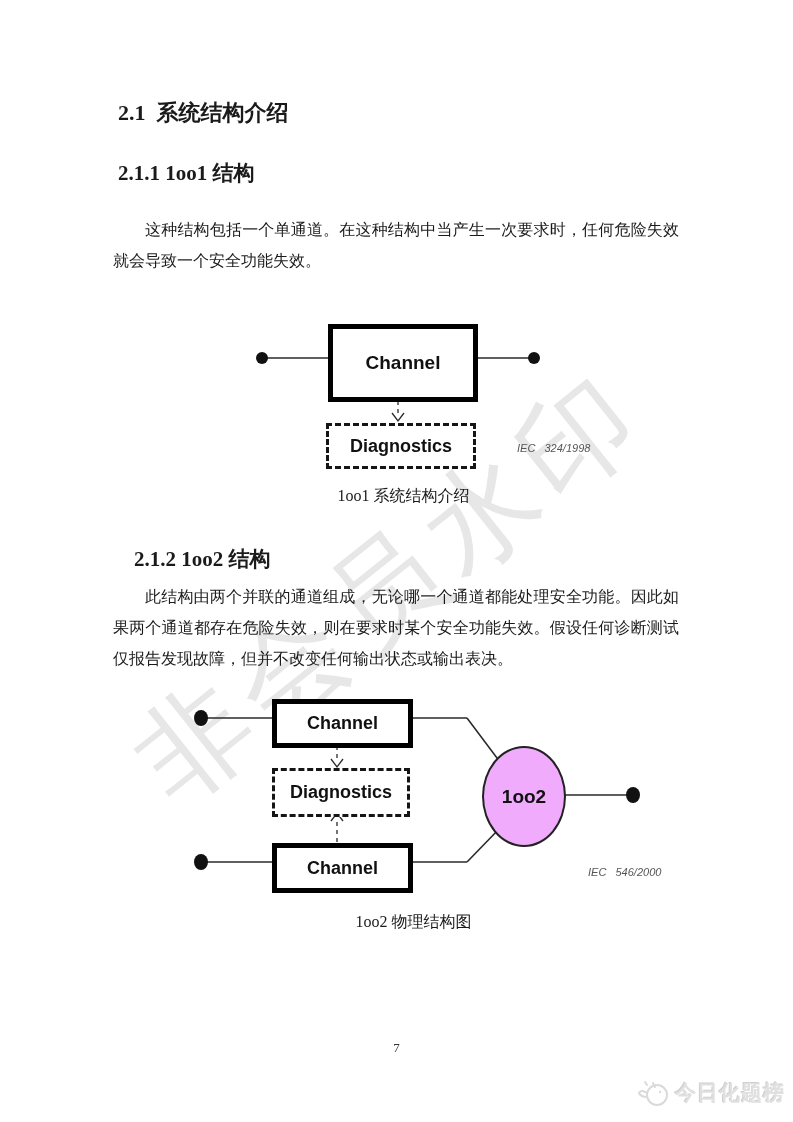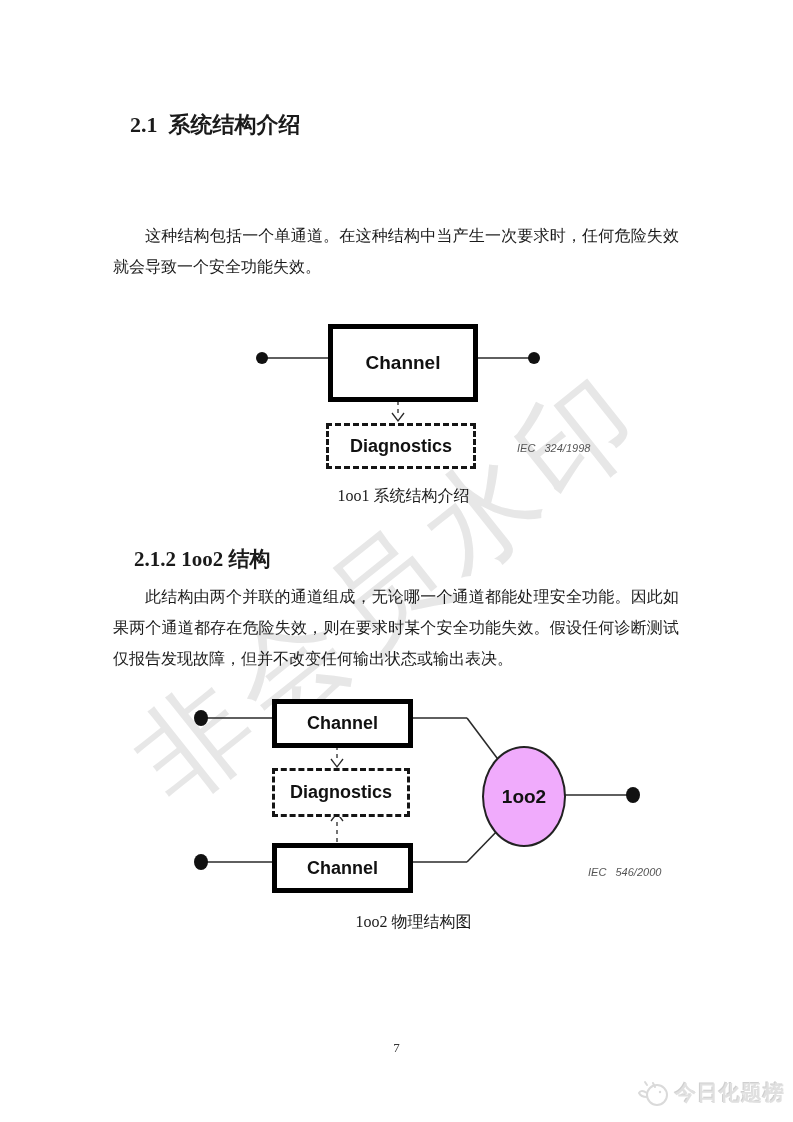--- a/index.html
+++ b/index.html
@@ -10,36 +10,36 @@
   
   .wm-diagonal{
     position:absolute;left:390px;top:588px;z-index:0;
     transform:translate(-50%,-50%) rotate(-38.5deg);
     font-size:112px;letter-spacing:10px;white-space:nowrap;
     color:#e7e7e7;font-family:"Liberation Serif",serif;font-weight:400;
     user-select:none;pointer-events:none;
   }
   
   .h-sec{
-    position:absolute;left:118px;top:98px;margin:12px;
+    position:absolute;left:118px;top:98px;margin:0;
     font-size:22px;font-weight:bold;white-space:pre;z-index:2;
   }
   .h-sub1{
     position:absolute;left:118px;top:159px;margin:0;
     font-size:21px;font-weight:bold;white-space:pre;z-index:2;
   }
   .h-sub2{
     position:absolute;left:118px;top:529px;margin:16px;
     font-size:21px;font-weight:bold;white-space:pre;z-index:2;
   }
   .para{
     position:absolute;left:113px;width:566px;margin:0;z-index:2;
     font-size:16px;line-height:31px;text-indent:32px;text-align:justify;
   }
-  .p1{top:214px;margin-top:6px;}
+  .p1{top:214px;}
   .p2{top:581px;}
   
   .diagram-svg{position:absolute;left:0;top:0;z-index:1;}
   .box{
     position:absolute;z-index:2;background:#ffffff;
     display:flex;align-items:center;justify-content:center;
     font-family:"Liberation Sans",sans-serif;font-weight:bold;color:#111;
   }
   .solid-box{border:5px solid #000000;}
   .dash-box{border:3px dashed #151515;}
@@ -82,20 +82,21 @@
   }
 </style>
 </head>
 <body>
 
 <div class="page">
 
   <div class="wm-diagonal">非会员水印</div>
 
   <h1 class="h-sec">2.1  系统结构介绍</h1>
+  <h2 class="h-sub1">2.1.1 1oo1 结构</h2>
   <p class="para p1">这种结构包括一个单通道。在这种结构中当产生一次要求时，任何危险失效就会导致一个安全功能失效。</p>
   <h2 class="h-sub2">2.1.2 1oo2 结构</h2>
   <p class="para p2">此结构由两个并联的通道组成，无论哪一个通道都能处理安全功能。因此如果两个通道都存在危险失效，则在要求时某个安全功能失效。假设任何诊断测试仅报告发现故障，但并不改变任何输出状态或输出表决。</p>
 
   <svg class="diagram-svg" width="793" height="1122" viewBox="0 0 793 1122">
     <g stroke="#2a2a2a" stroke-width="1.6" fill="none">
 
       <line x1="262" y1="358" x2="328" y2="358"></line>
       <line x1="468" y1="358" x2="534" y2="358"></line>
       <line x1="398" y1="393" x2="398" y2="416" stroke-dasharray="4,4" stroke-width="1.3"></line>

